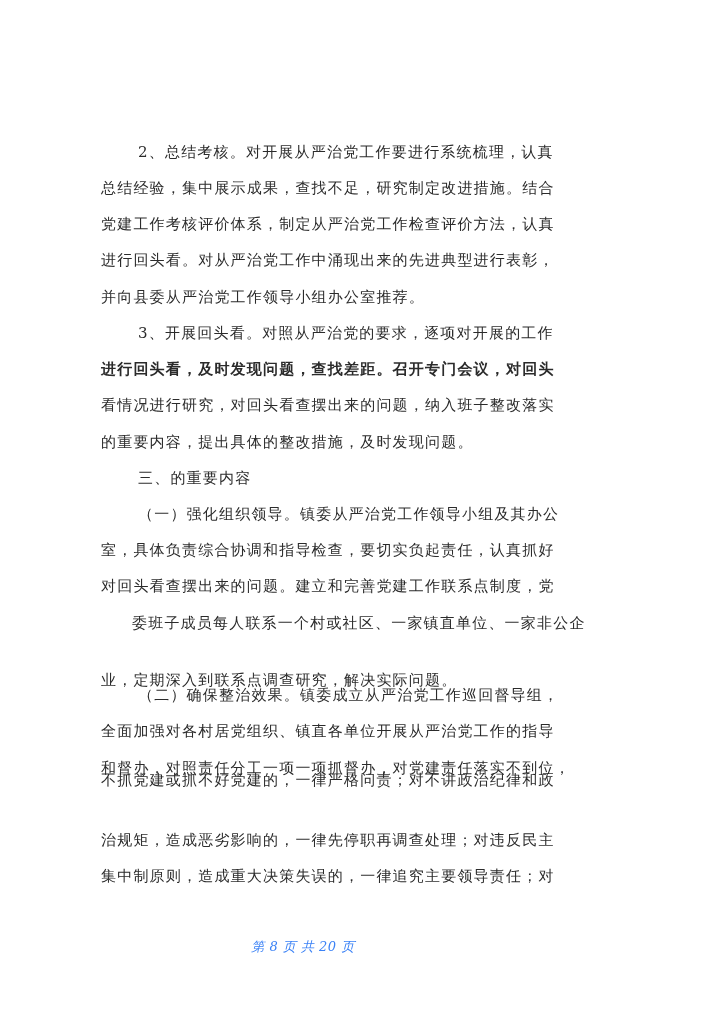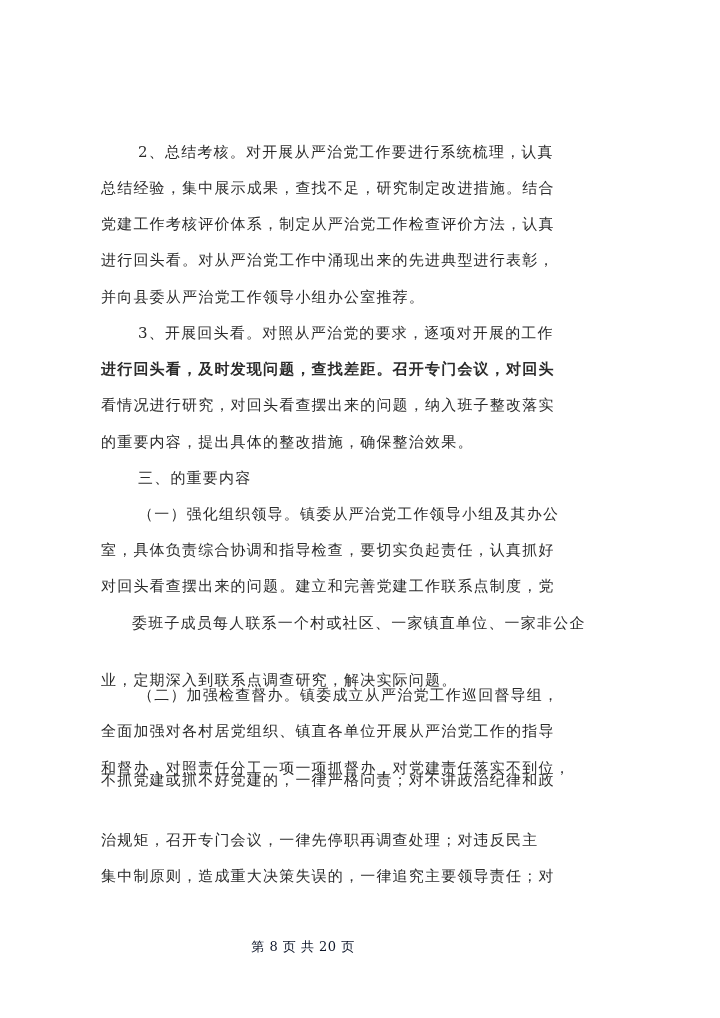--- a/index.html
+++ b/index.html
@@ -41,52 +41,53 @@
     }
     .line.indent { left: 37px; }
     .line.heading { left: 37px; }
     .footer {
       position: absolute;
       top: 938px;
       left: 0;
       width: 606px;
       text-align: center;
       font-size: 13px;
-      color: #0f172a;
+      color: #3b82f6;
       letter-spacing: 0.5px;
+      font-style: italic;
     }
   </style>
 </head>
 <body>
 
 <div class="page">
   <div class="body-text">
 
     <div class="line indent" style="top:0px;">2、总结考核。对开展从严治党工作要进行系统梳理，认真</div>
     <div class="line" style="top:36px;">总结经验，集中展示成果，查找不足，研究制定改进措施。结合</div>
     <div class="line" style="top:72px;">党建工作考核评价体系，制定从严治党工作检查评价方法，认真</div>
     <div class="line" style="top:108px;">进行回头看。对从严治党工作中涌现出来的先进典型进行表彰，</div>
     <div class="line" style="top:145px;">并向县委从严治党工作领导小组办公室推荐。</div>
 
     <div class="line indent" style="top:181px;">3、开展回头看。对照从严治党的要求，逐项对开展的工作</div>
     <div class="line" style="top:217px;font-weight:bold;">进行回头看，及时发现问题，查找差距。召开专门会议，对回头</div>
     <div class="line" style="top:253px;">看情况进行研究，对回头看查摆出来的问题，纳入班子整改落实</div>
-    <div class="line" style="top:290px;">的重要内容，提出具体的整改措施，确保整治效果。</div>
+    <div class="line" style="top:290px;">的重要内容，提出具体的整改措施，及时发现问题。</div>
 
     <div class="line heading" style="top:326px;">三、的重要内容</div>
 
     <div class="line indent" style="top:362px;">（一）强化组织领导。镇委从严治党工作领导小组及其办公</div>
     <div class="line" style="top:398px;">室，具体负责综合协调和指导检查，要切实负起责任，认真抓好</div>
     <div class="line" style="top:434px;">对回头看查摆出来的问题。建立和完善党建工作联系点制度，党</div>
     <div class="line" style="top:471px;margin-left:31px;">委班子成员每人联系一个村或社区、一家镇直单位、一家非公企</div>
     <div class="line" style="top:528px;">业，定期深入到联系点调查研究，解决实际问题。</div>
 
-    <div class="line indent" style="top:543px;">（二）加强检查督办。镇委成立从严治党工作巡回督导组，</div>
+    <div class="line indent" style="top:543px;">（二）确保整治效果。镇委成立从严治党工作巡回督导组，</div>
     <div class="line" style="top:579px;">全面加强对各村居党组织、镇直各单位开展从严治党工作的指导</div>
     <div class="line" style="top:616px;">和督办，对照责任分工一项一项抓督办，对党建责任落实不到位，</div>
     <div class="line" style="top:628px;">不抓党建或抓不好党建的，一律严格问责；对不讲政治纪律和政</div>
-    <div class="line" style="top:688px;">治规矩，召开专门会议，一律先停职再调查处理；对违反民主</div>
+    <div class="line" style="top:688px;">治规矩，造成恶劣影响的，一律先停职再调查处理；对违反民主</div>
     <div class="line" style="top:724px;">集中制原则，造成重大决策失误的，一律追究主要领导责任；对</div>
 
   </div>
 
   <div class="footer">第 8 页  共 20 页</div>
 </div>
 
 </body></html>

